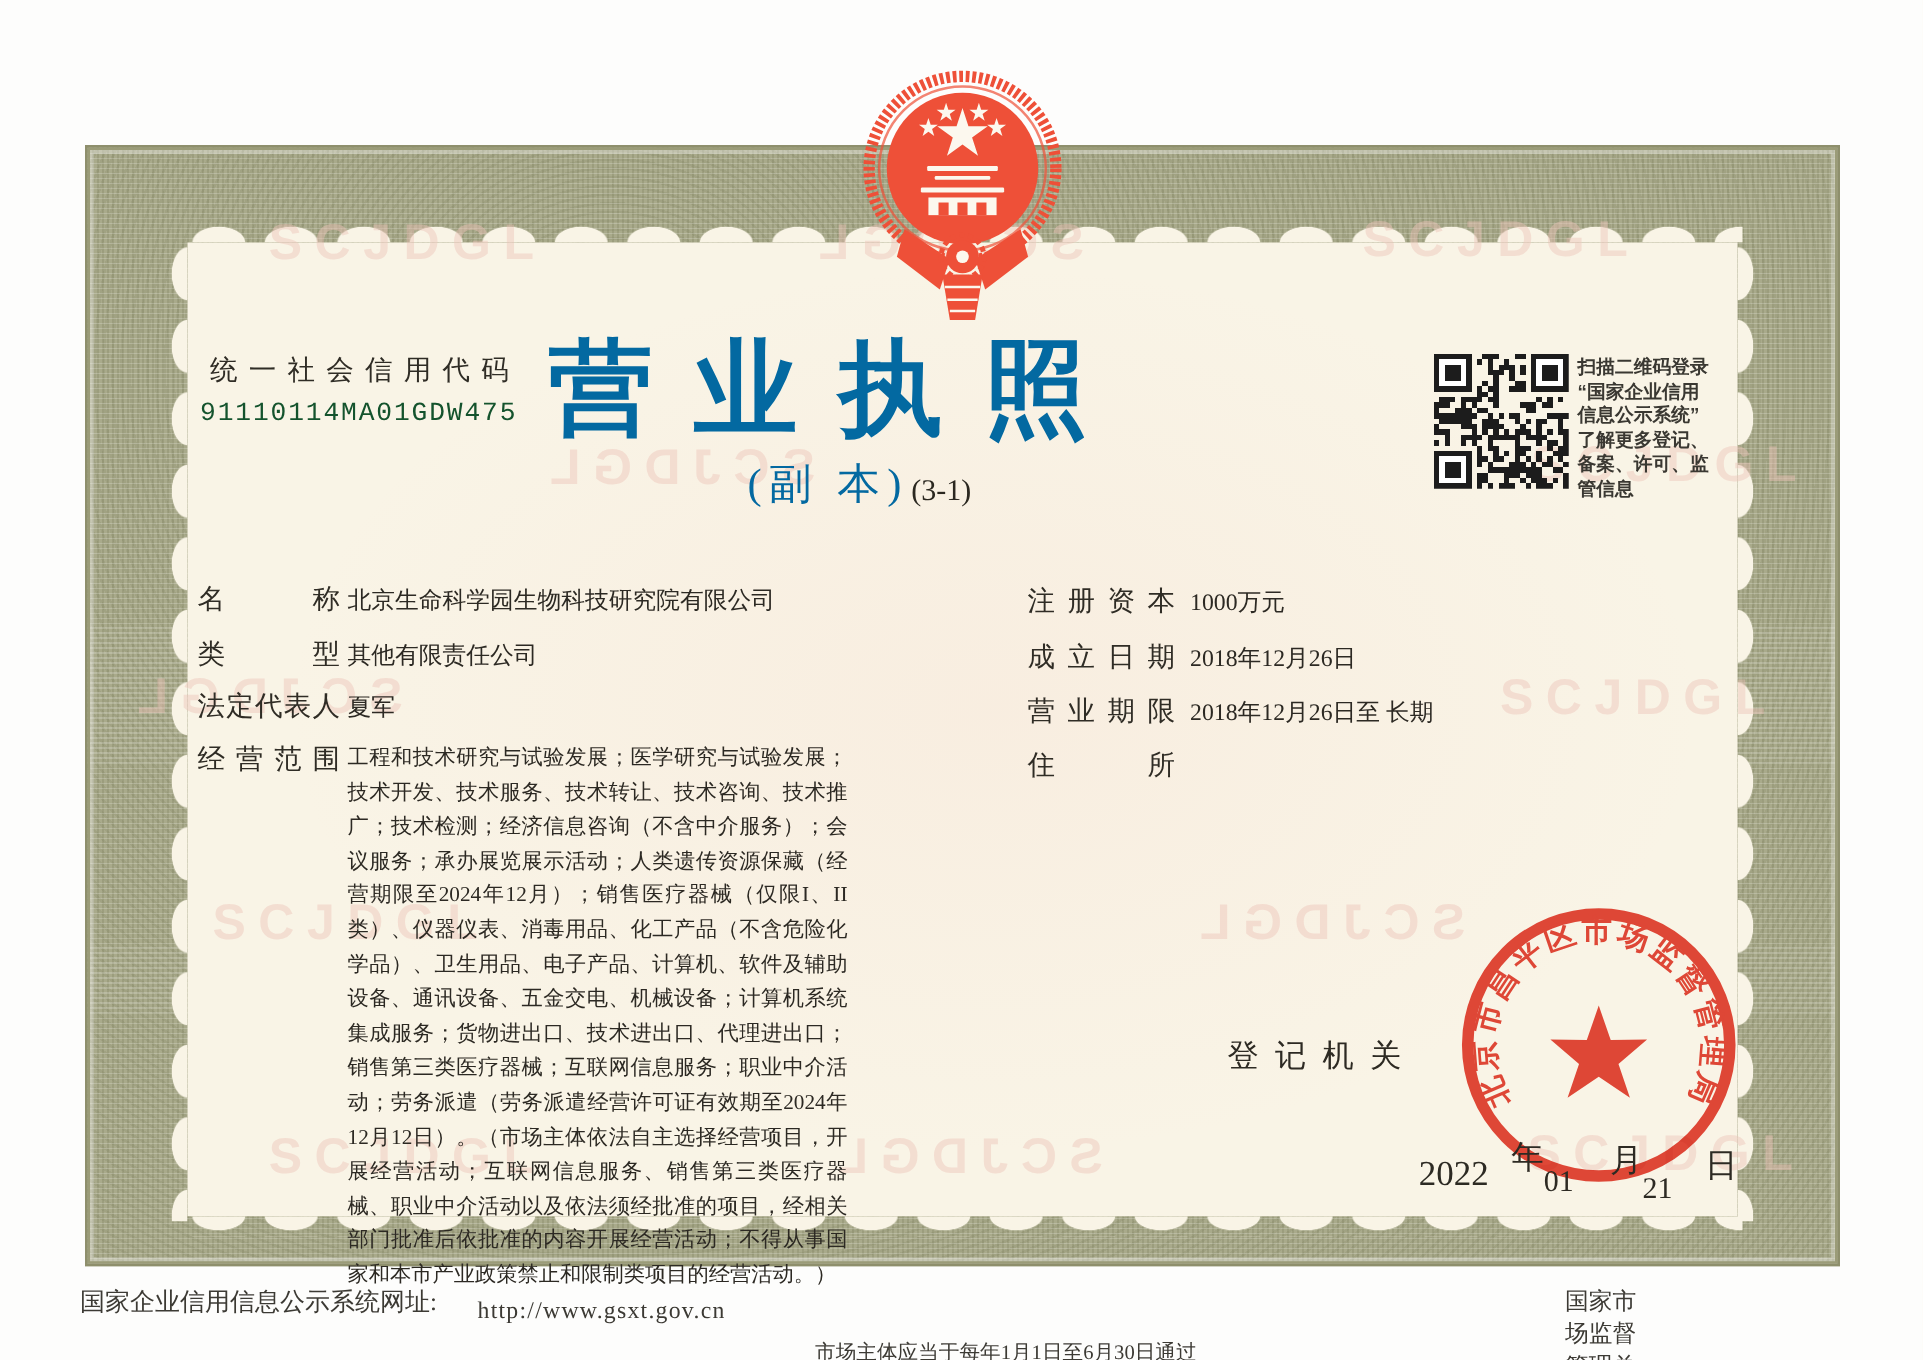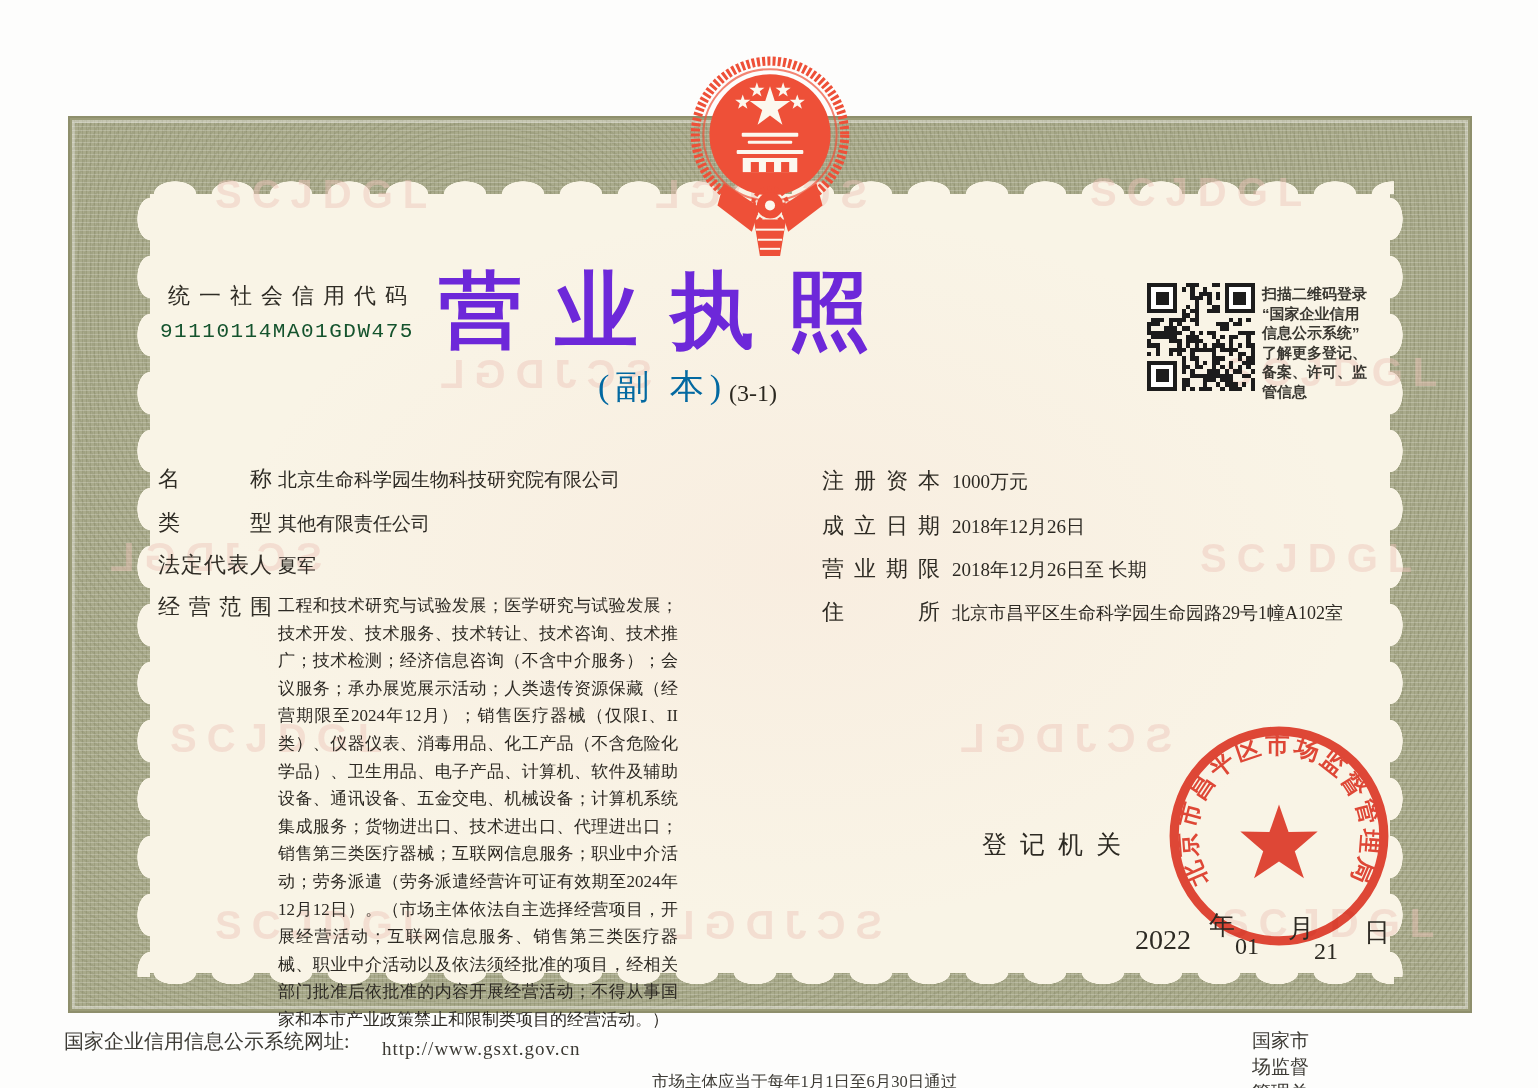--- a/index.html
+++ b/index.html
@@ -27,21 +27,21 @@
       font-size:40px;letter-spacing:10px;color:#edc4b9;opacity:.45;pointer-events:none;}
   .wm.flip{transform:scaleX(-1);}
   .wm-center{position:absolute;left:545px;top:528px;font-size:100px;letter-spacing:52px;
       color:#dd8b7c;opacity:.14;font-family:"Liberation Serif",serif;font-weight:bold;pointer-events:none;}
 
   
   .credit-label{position:absolute;left:168px;top:281px;font-size:22px;letter-spacing:9px;color:#2f2c25;}
   .credit-code{position:absolute;left:160px;top:320px;font-size:21px;letter-spacing:1.5px;
       font-family:"Liberation Mono","DejaVu Sans Mono",monospace;color:#14532d;}
   .doc-title{position:absolute;left:0;right:0;top:256px;text-align:center;font-size:83px;font-weight:bold;
-      letter-spacing:33px;text-indent:33px;color:#6d28d9;}
+      letter-spacing:33px;text-indent:33px;color:#0369a1;}
   .doc-sub{position:absolute;left:0;right:0;top:364px;display:flex;justify-content:center;align-items:flex-start;padding-left:30px;}
   .doc-sub .sub-main{font-size:34px;letter-spacing:6px;color:#0369a1;margin-left:36px;}
   .doc-sub .sub-copy{font-size:24px;color:#2b2820;position:relative;top:16px;margin-left:2px;}
 
   
   .qr-box{position:absolute;left:1147px;top:283px;width:108px;height:108px;}
   .qr-caption{position:absolute;left:1262px;top:284px;width:190px;font-size:15px;line-height:19.5px;
       font-weight:600;color:#3a3832;font-family:"Liberation Sans",sans-serif;}
 
   
@@ -403,21 +403,20 @@
   <div class="f-label" style="left:822px;top:466px;width:118px">注册资本</div>
   <div class="f-value" style="left:952px;top:469px">1000万元</div>
 
   <div class="f-label" style="left:822px;top:511px;width:118px">成立日期</div>
   <div class="f-value" style="left:952px;top:514px">2018年12月26日</div>
 
   <div class="f-label" style="left:822px;top:554px;width:118px">营业期限</div>
   <div class="f-value" style="left:952px;top:557px">2018年12月26日至 长期</div>
 
   <div class="f-label" style="left:822px;top:597px;width:118px">住所</div>
-  <div class="f-value addr-value" style="left:952px;top:601px">北京市昌平区生命科学园生命园路29号1幢A102室</div>
 
   <div class="reg-label">登记机关</div>
 
   <div class="seal">
     <svg viewBox="0 0 222 222" width="226" height="226">
       <circle cx="111" cy="111" r="103" fill="none" stroke="#e23a2b" stroke-width="9"></circle>
       <polygon fill="#e23a2b" points="111,76 120.4,103.1 149,102.6 126.5,121.9 135.5,148.4 111,132 86.5,148.4 95.5,121.9 73,102.6 101.6,103.1" transform="translate(0,4)"></polygon>
       <defs>
         <path id="sealArc" d="M 43.8 158 A 82 82 0 1 1 178.2 158" fill="none"></path>
       </defs>

